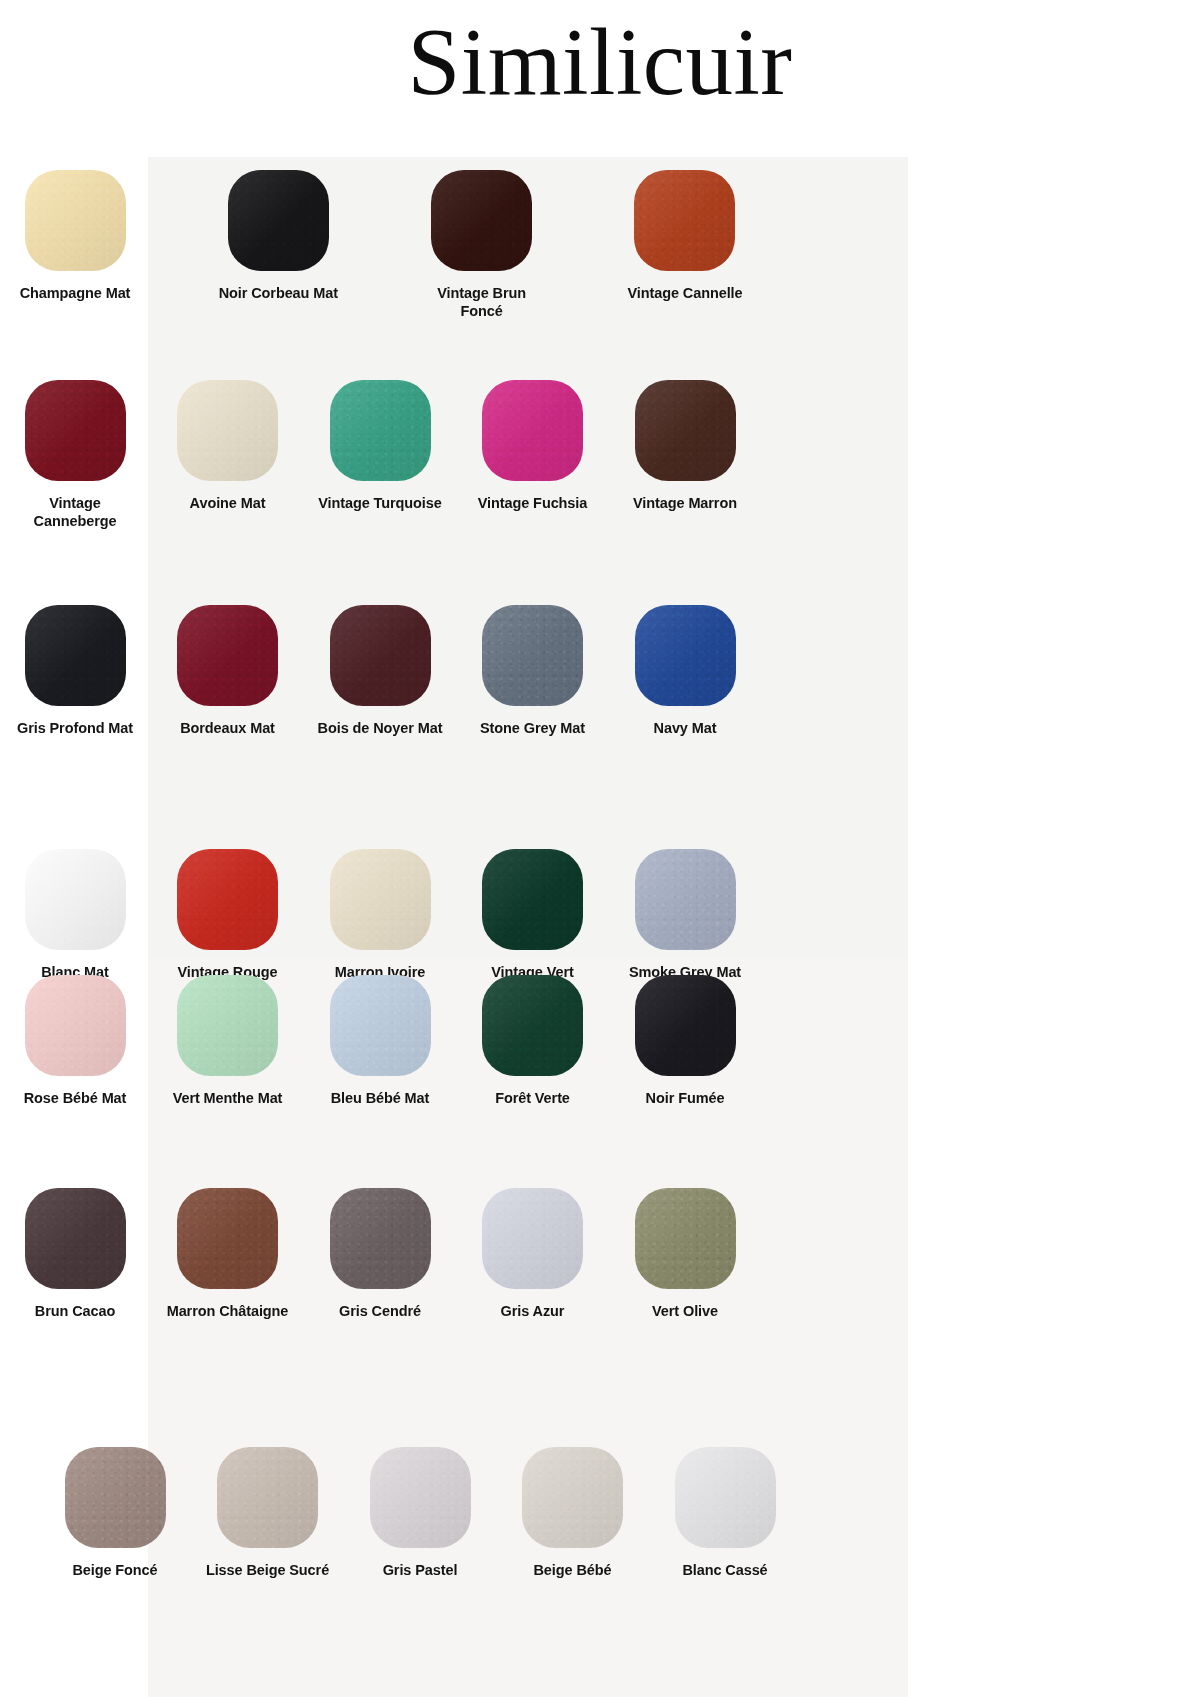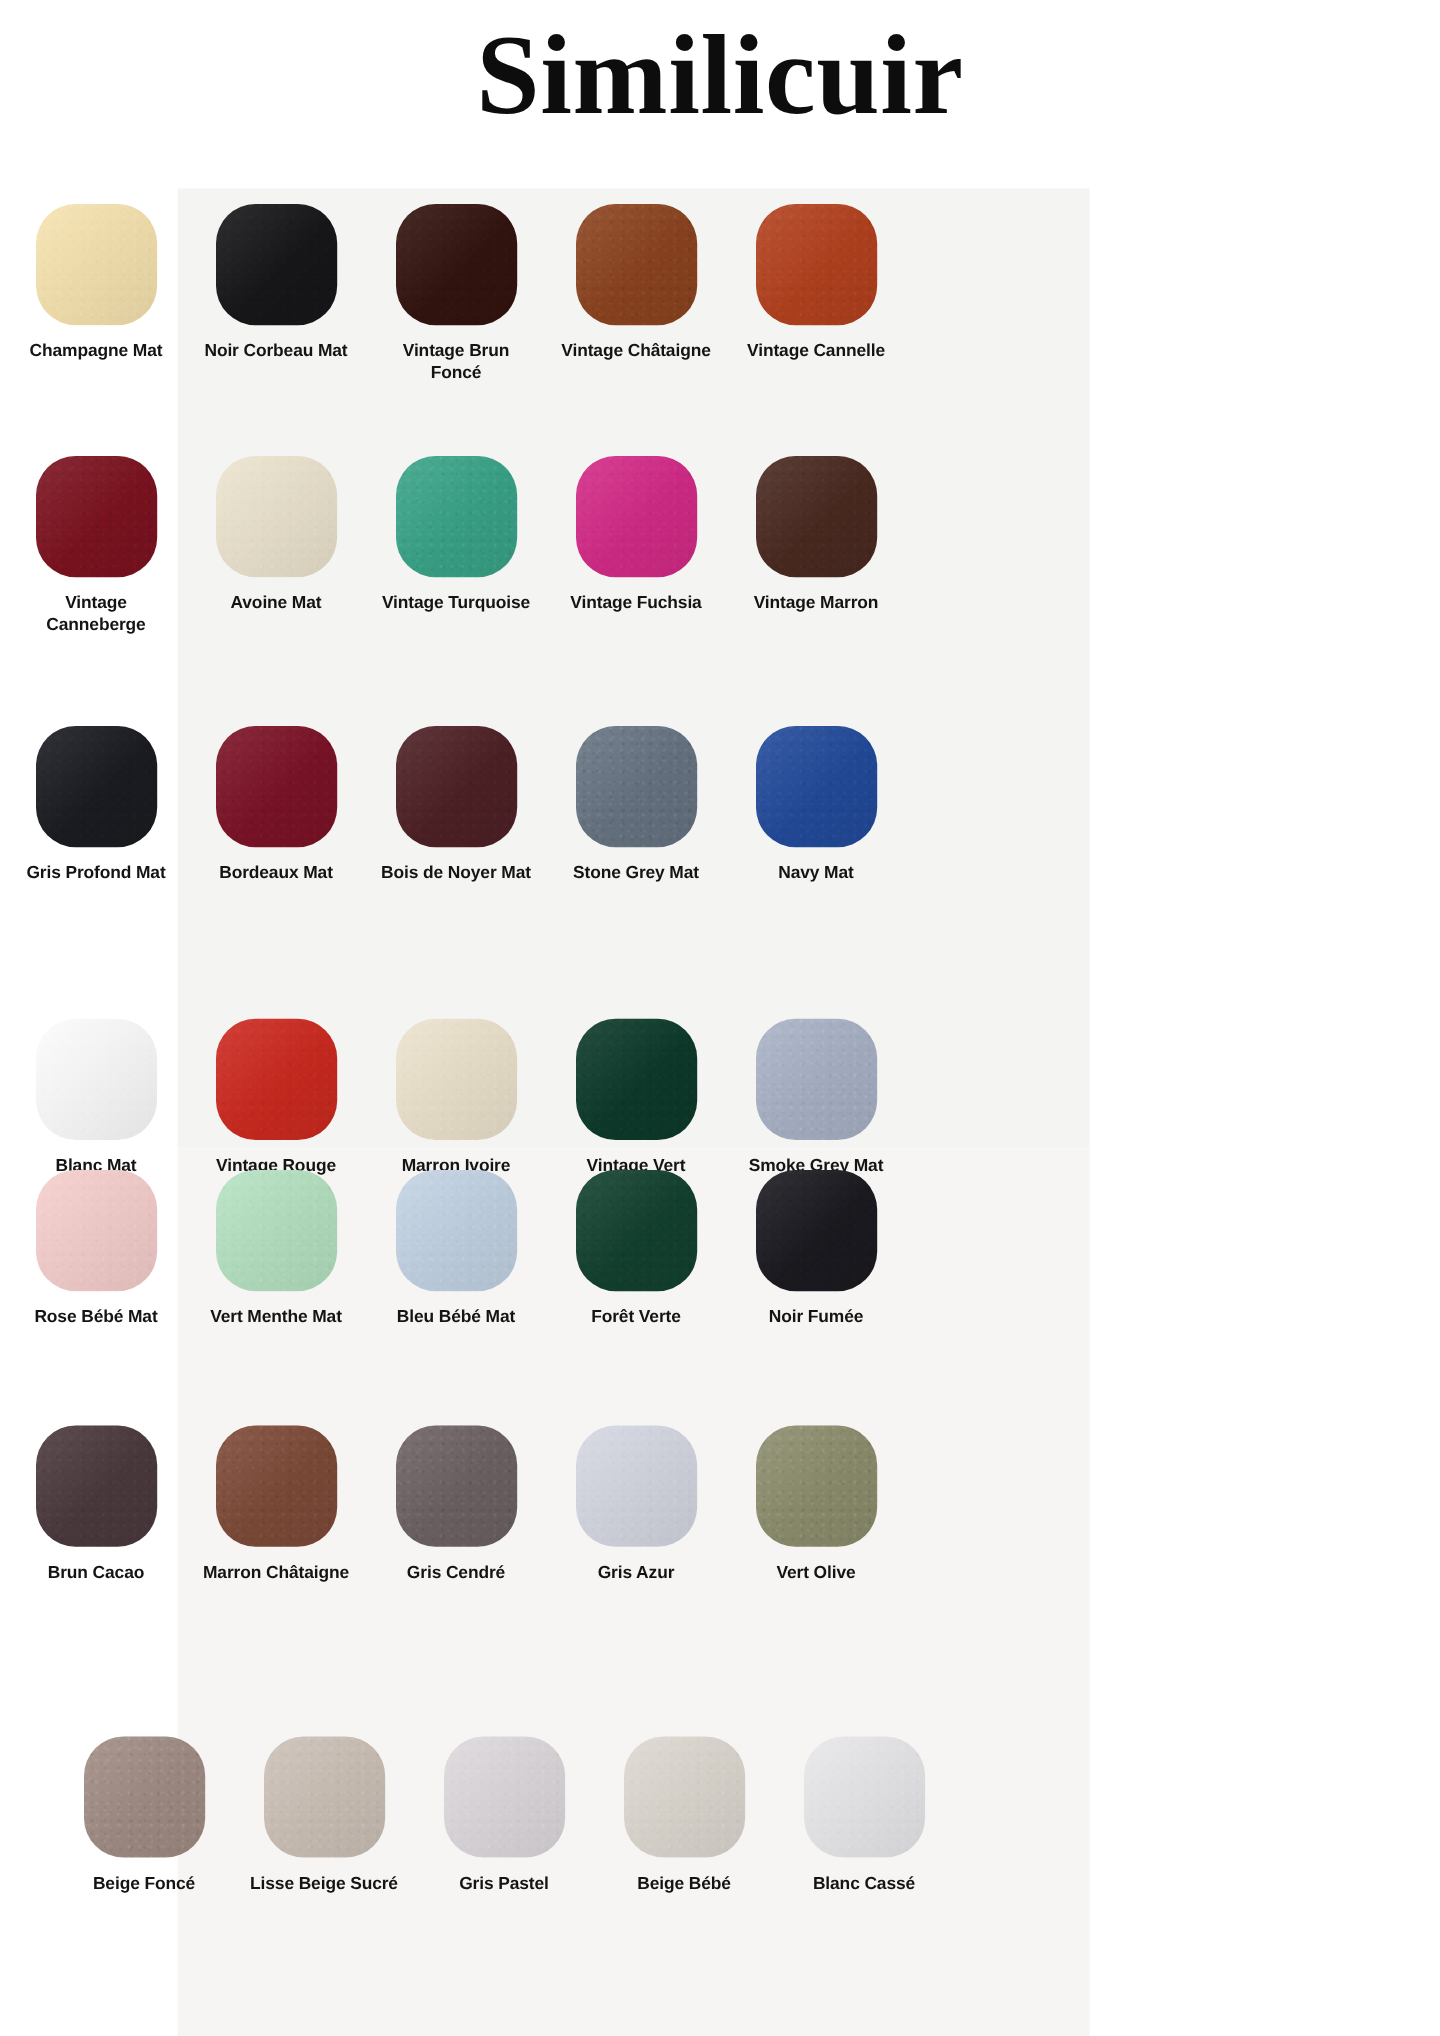--- a/index.html
+++ b/index.html
@@ -19,21 +19,21 @@
 
   
   .brand-title {
     position: absolute;
     top: 8px;
     left: 0;
     width: 1200px;
     text-align: center;
     font-family: "Liberation Serif", "DejaVu Serif", serif;
     font-size: 95px;
-    font-weight: 700;
+    font-weight: 400;
     letter-spacing: 0.5px;
     color: #0d0d0d;
     line-height: 1.15;
   }
 
   
   .panel {
     position: absolute;
     left: 148px;
     width: 760px;
@@ -41,21 +41,21 @@
   }
   #panel-top    { top: 157px;  height: 800px; }
   #panel-bottom { top: 957px;  height: 740px; background: #f6f5f4; }
 
   
   .swatch-row {
     position: absolute;
     left: 0;
     width: 760px;
     display: flex;
-    justify-content: center;
+    justify-content: space-between;
   }
   .swatch-cell {
     width: 150px;
     display: flex;
     flex-direction: column;
     align-items: center;
   }
   .swatch-chip {
     width: 101px;
     height: 101px;
@@ -126,24 +126,20 @@
       </div>
       <div class="swatch-cell">
         <div class="swatch-chip" style="background: rgb(23, 22, 24);"></div>
         <div class="swatch-label">Noir Corbeau Mat</div>
       </div>
       <div class="swatch-cell">
         <div class="swatch-chip" style="background: rgb(51, 19, 15);"></div>
         <div class="swatch-label">Vintage Brun Foncé</div>
       </div>
       <div class="swatch-cell">
-        <div class="swatch-chip" style="background: rgb(140, 68, 32);"></div>
-        <div class="swatch-label">Vintage Châtaigne</div>
-      </div>
-      <div class="swatch-cell">
         <div class="swatch-chip" style="background: rgb(179, 66, 31);"></div>
         <div class="swatch-label">Vintage Cannelle</div>
       </div>
     </div>
   <div class="swatch-row" id="row-2">
       <div class="swatch-cell">
         <div class="swatch-chip" style="background: rgb(124, 19, 32);"></div>
         <div class="swatch-label">Vintage Canneberge</div>
       </div>
       <div class="swatch-cell">

